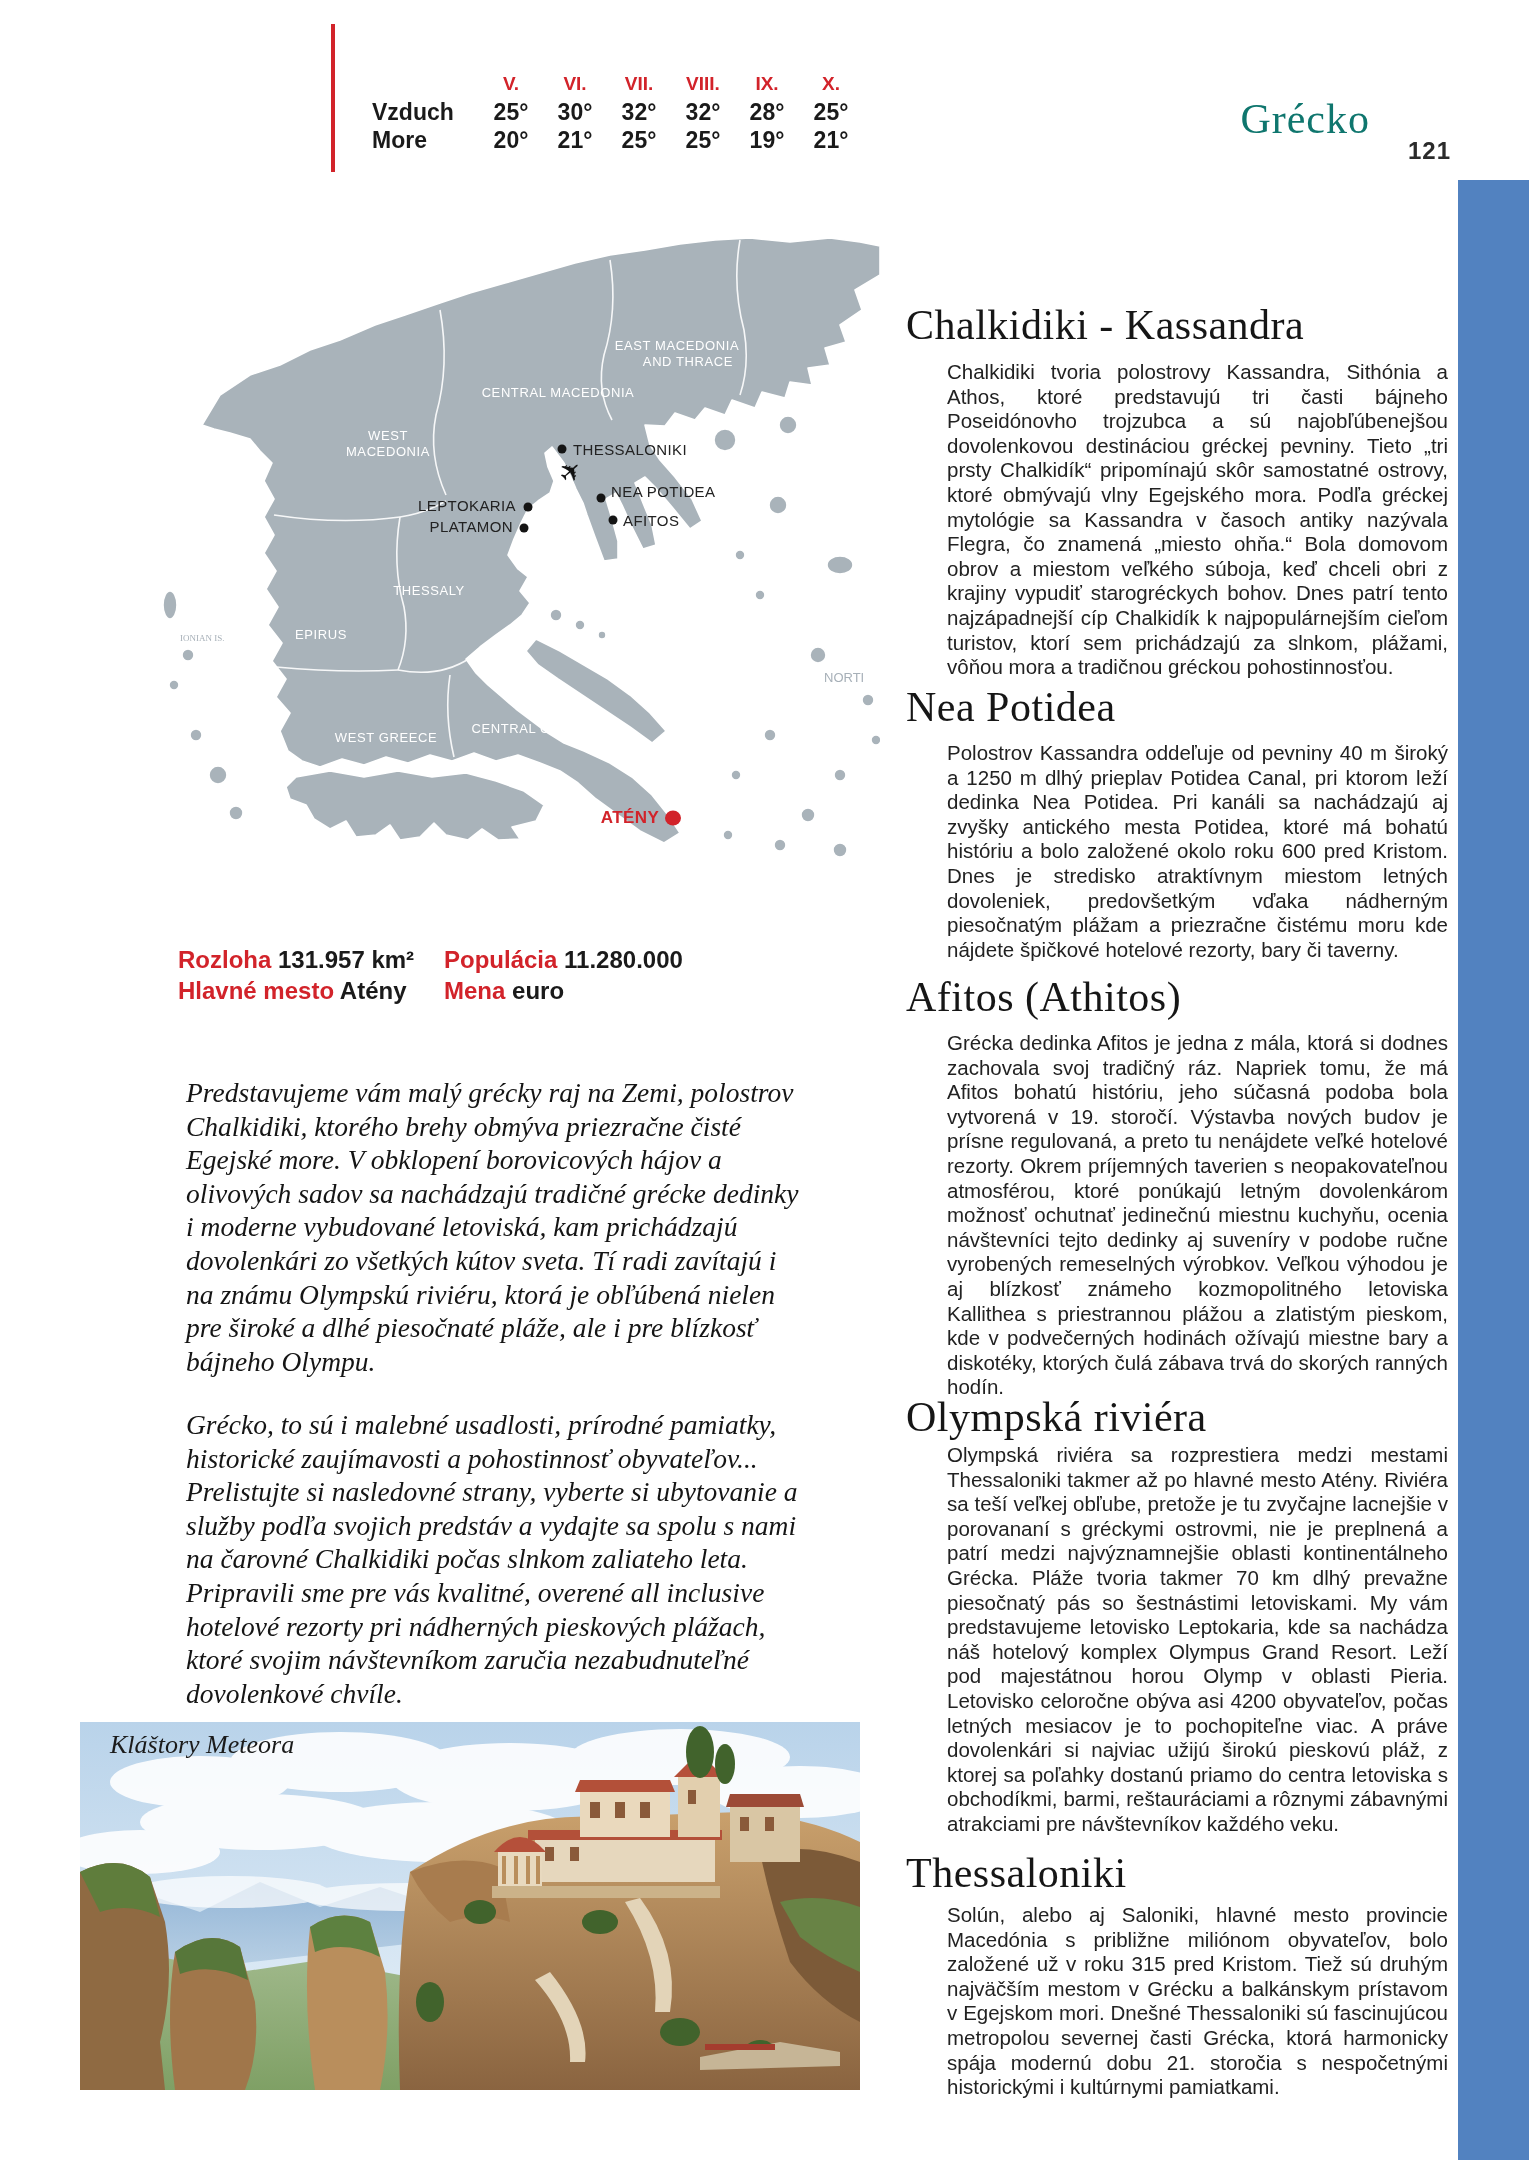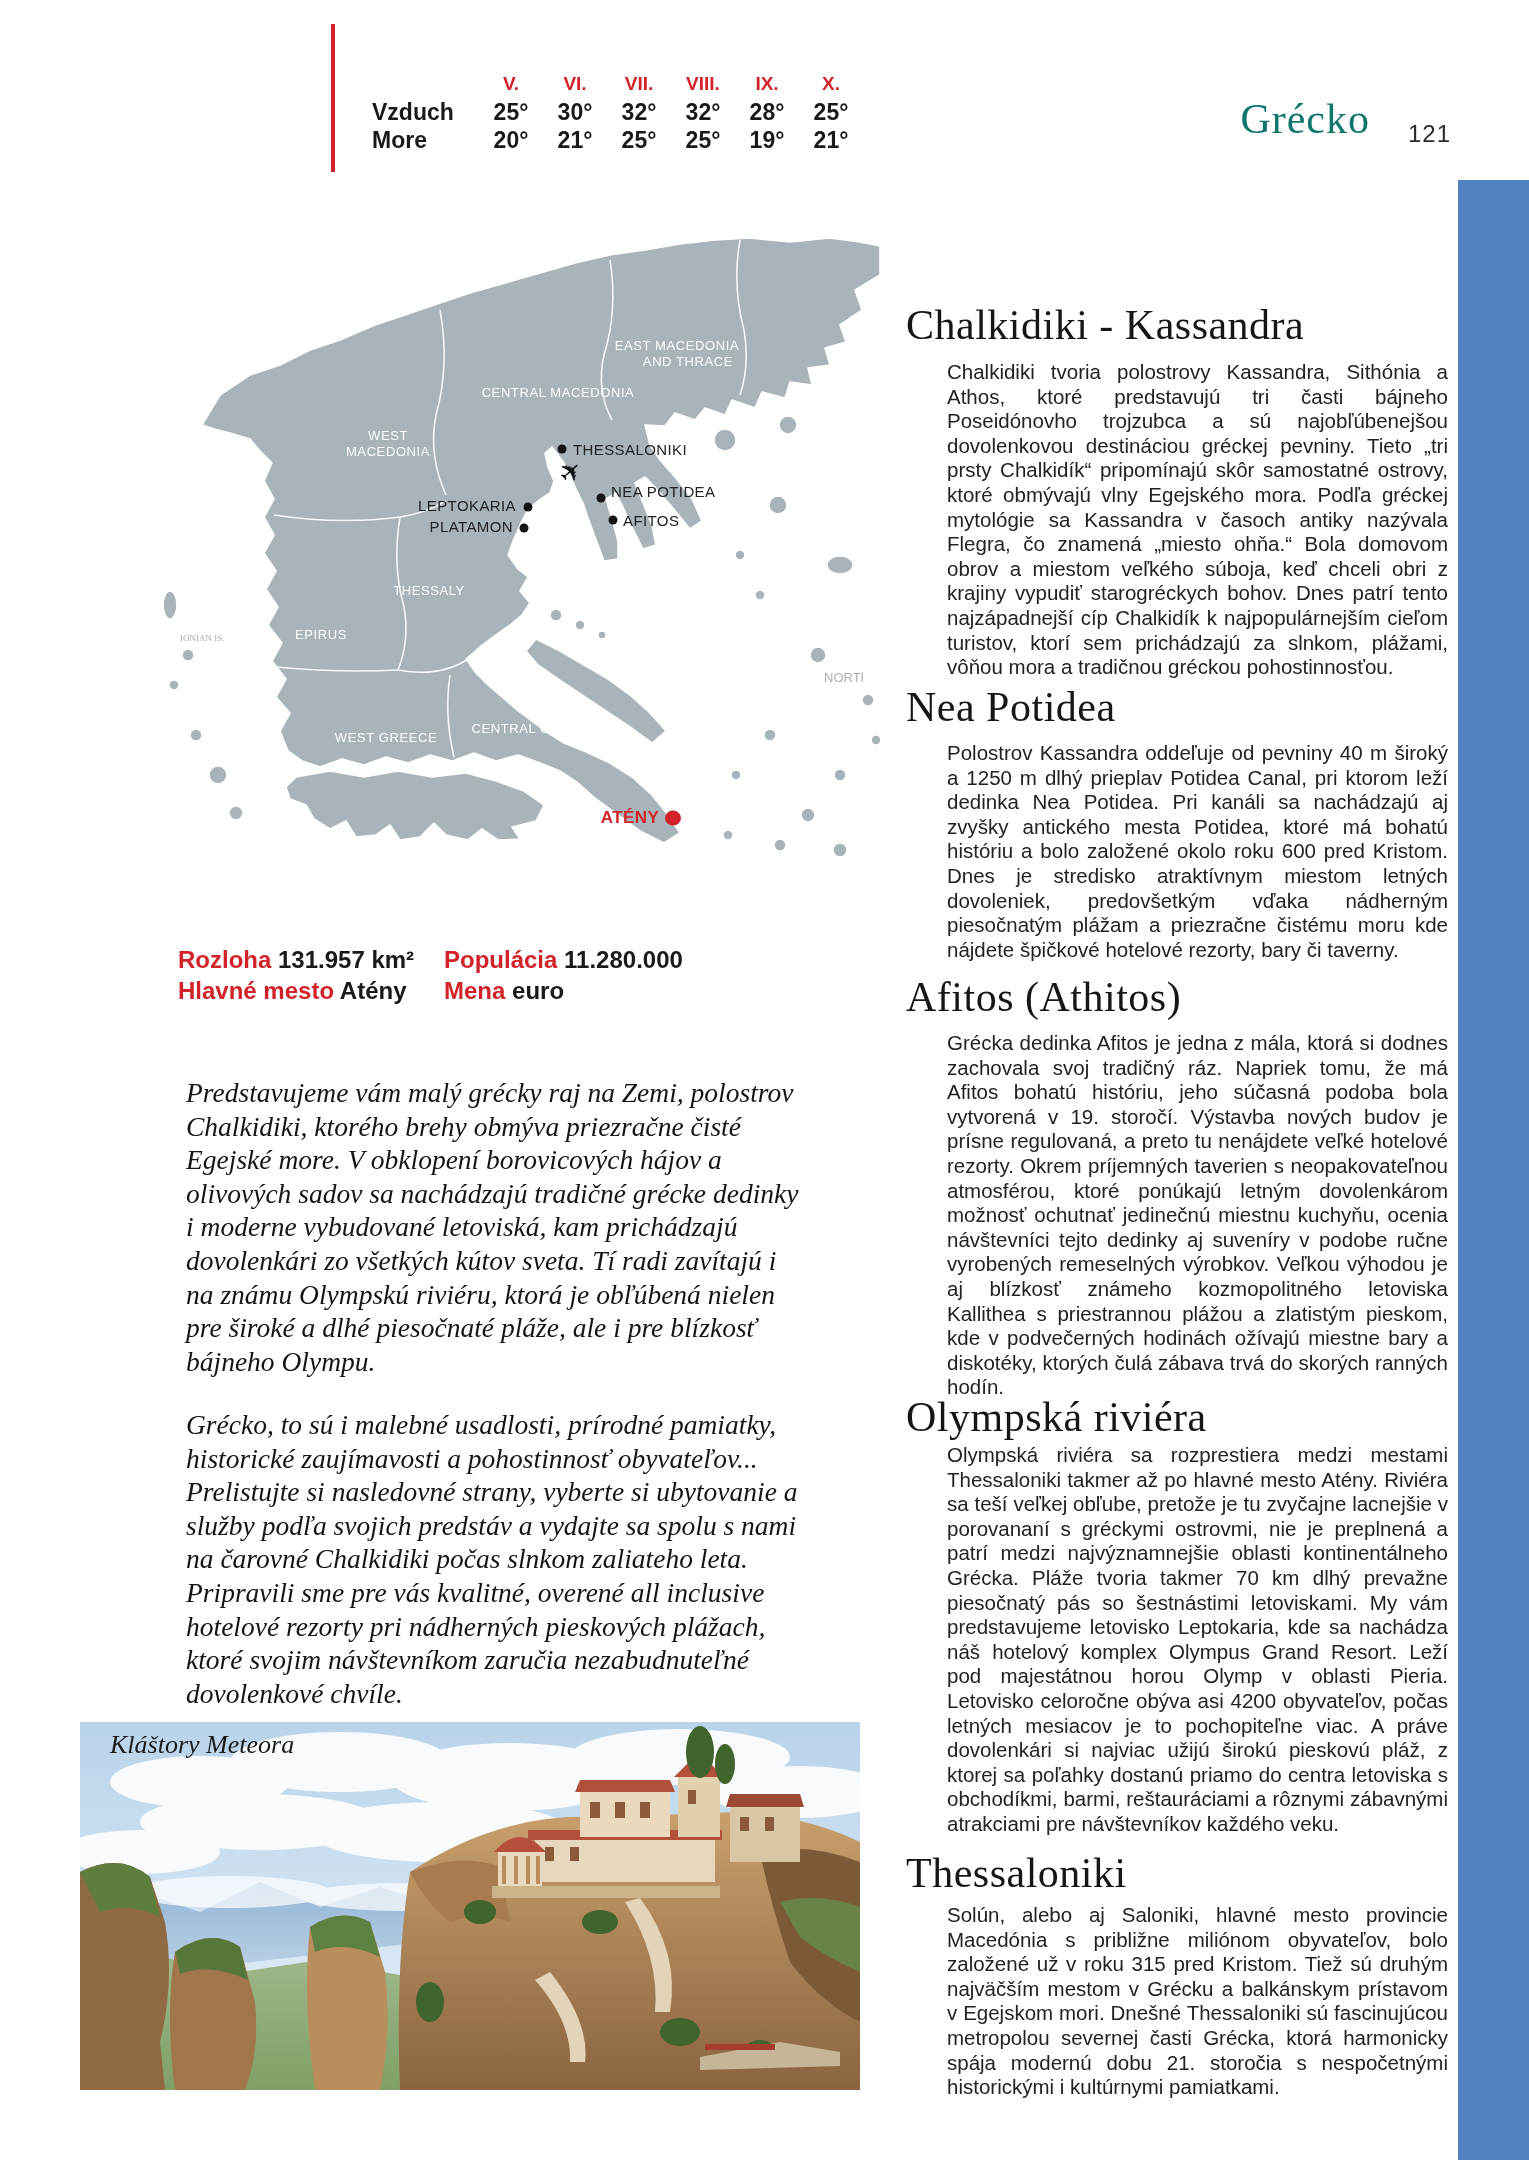--- a/index.html
+++ b/index.html
@@ -13,21 +13,21 @@
   .temps-rule{position:absolute;left:331px;top:24px;width:4px;height:148px;background:#d2232a;}
   .temps-table{position:absolute;left:372px;top:70px;display:grid;
     grid-template-columns:107px 64px 64px 64px 64px 64px 64px;
     grid-template-rows:28px 28px 28px;align-items:center;}
   .temps-table .mon{color:#d2232a;font-weight:bold;font-size:19px;text-align:center;}
   .temps-table .rowlab{color:#1a1a1a;font-weight:bold;font-size:23px;}
   .temps-table .val{color:#1a1a1a;font-weight:bold;font-size:23px;text-align:center;}
   
   .page-title{position:absolute;left:1040px;top:88px;width:330px;text-align:right;
     font-family:"Liberation Serif", serif;font-size:42px;line-height:62px;color:#0f766e;letter-spacing:1px;}
-  .page-number{position:absolute;left:1408px;top:120px;font-size:24px;color:#2b2b2b;letter-spacing:1px;}
+  .page-number{position:absolute;left:1408px;top:137px;font-size:24px;color:#2b2b2b;letter-spacing:1px;font-weight:bold;}
   
   .sidebar{position:absolute;left:1458px;top:180px;width:71px;height:1980px;background:#5282c0;}
   
   .map-wrap{position:absolute;left:140px;top:230px;width:740px;height:630px;overflow:hidden;}
   .map-wrap svg{position:absolute;left:0;top:0;}
   .maplab{position:absolute;color:#fff;font-size:13px;letter-spacing:.6px;white-space:nowrap;
     transform:translate(-50%,-50%);font-weight:400;}
   .maplab.small{font-size:12px;}
   .citylab{position:absolute;color:#222;font-size:15px;letter-spacing:.4px;white-space:nowrap;font-weight:400;}
   .citylab.vmid{transform:translateY(-50%);}

